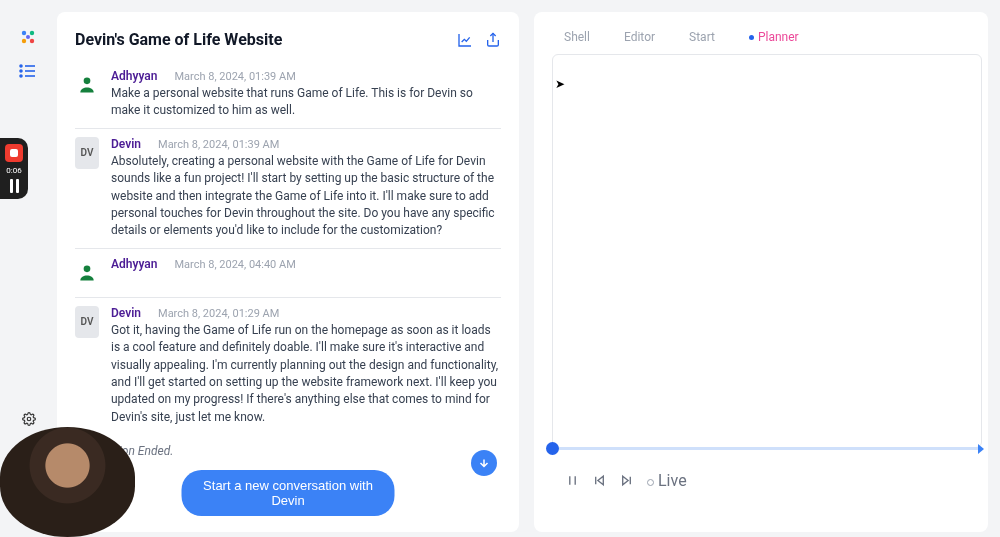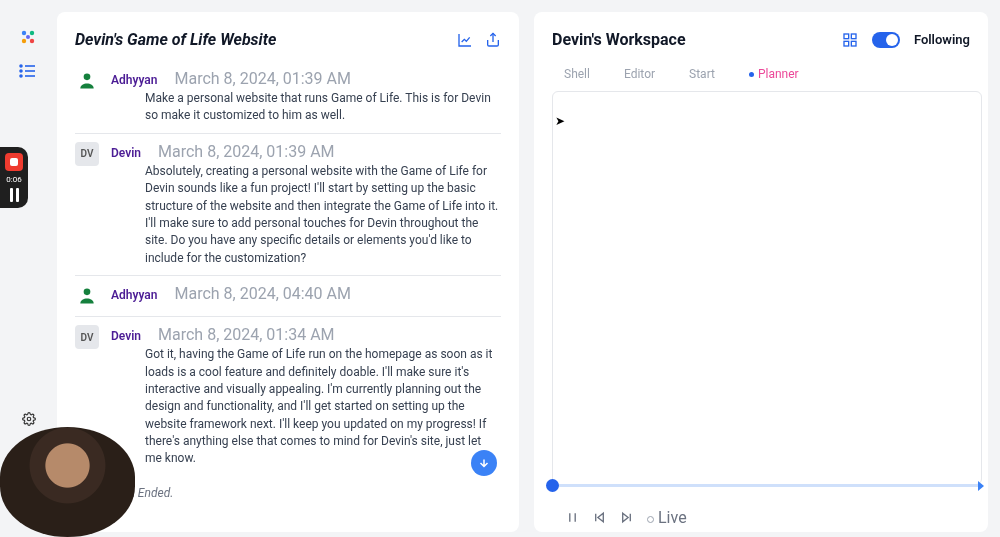--- a/index.html
+++ b/index.html
@@ -22,21 +22,21 @@
       display: flex;
       flex-direction: column;
       align-items: center;
       padding-top: 28px;
     }
     .left-rail .logo { width: 18px; height: 18px; position: relative; }
     .left-rail .list-icon { margin-top: 18px; color: #2563eb; }
     .rec-widget {
       position: absolute;
       left: 0;
-      top: 147px;
+      top: 138px;
       width: 28px;
       background: #1f1f1f;
       border-radius: 0 10px 10px 0;
       padding: 6px 4px;
       display: flex;
       flex-direction: column;
       align-items: center;
       color: #fff;
       font-size: 8px;
       gap: 4px;
@@ -81,53 +81,52 @@
     .chat-header {
       display: flex;
       justify-content: space-between;
       align-items: center;
       margin-bottom: 12px;
     }
     .chat-title {
       font-size: 16px;
       font-weight: 700;
       color: #111827;
-      font-style: italic;
     }
     .chat-header-actions { display: flex; gap: 12px; color: #2563eb; }
     .chat-body {
       flex: 1;
       overflow: hidden;
       position: relative;
     }
     .msg {
       display: flex;
       gap: 12px;
       padding: 8px 0;
       border-bottom: 1px solid #e5e7eb;
     }
     .msg:last-of-type { border-bottom: none; }
     .msg .avatar {
-      width: 24px; height: 24px;
+      width: 24px; height: 32px;
       border-radius: 4px;
       display: flex;
       align-items: center;
       justify-content: center;
       font-size: 10px;
       font-weight: 600;
       flex-shrink: 0;
     }
     .avatar.adh { background: transparent; color: #15803d; }
     .avatar.adh svg { color: #15803d; }
     .avatar.dv { background: #e5e7eb; color: #555; }
     .msg-content { flex: 1; }
     .msg-head { display: flex; gap: 6px; align-items: baseline; margin-bottom: 2px; }
     .msg-author { font-weight: 600; font-size: 12px; color: #4c1d95; }
-    .msg-ts { font-size: 16px; color: #9ca3af; padding-left: 11px; }
-    .msg-text { font-size: 12px; line-height: 1.45; color: #374151; margin-left: 34px; }
+    .msg-ts { font-size: 11px; color: #9ca3af; padding-left: 11px; }
+    .msg-text { font-size: 12px; line-height: 1.45; color: #374151; }
     .session-ended {
       font-size: 12px; color: #6b7280; font-style: italic;
       padding: 10px 0 0 38px;
     }
     .scroll-down-btn {
       position: absolute;
       right: 4px;
       bottom: 56px;
       width: 26px; height: 26px;
       border-radius: 50%;
@@ -342,51 +341,37 @@
               <span class="msg-author">Adhyyan</span>
               <span class="msg-ts">March 8, 2024, 04:40 AM</span>
             </div>
           </div>
         </div>
         <div class="msg">
           <div class="avatar dv">DV</div>
           <div class="msg-content">
             <div class="msg-head">
               <span class="msg-author">Devin</span>
-              <span class="msg-ts">March 8, 2024, 01:34 AM</span>
+              <span class="msg-ts">March 8, 2024, 01:29 AM</span>
             </div>
             <div class="msg-text">Got it, having the Game of Life run on the homepage as soon as it loads is a cool feature and definitely doable. I'll make sure it's interactive and visually appealing. I'm currently planning out the design and functionality, and I'll get started on setting up the website framework next. I'll keep you updated on my progress! If there's anything else that comes to mind for Devin's site, just let me know.</div>
           </div>
         </div>
       </div>
     <div class="session-ended">sion Ended.</div>
     <div class="scroll-down-btn">
       <svg width="12" height="12" viewBox="0 0 24 24" fill="none" stroke="currentColor" stroke-width="3">
           <path d="M12 5v14M5 12l7 7 7-7"></path>
         </svg>
     </div>
+    <button class="new-conv-btn">Start a new conversation with Devin</button>
   </div>
 </div>
 
 <div class="workspace-card">
-  <div class="ws-header">
-    <div class="ws-title">Devin's Workspace</div>
-    <div class="ws-actions">
-      <span class="grid-icon">
-        <svg width="16" height="16" viewBox="0 0 24 24" fill="none" stroke="currentColor" stroke-width="2">
-          <rect x="3" y="3" width="7" height="7"></rect>
-            <rect x="14" y="3" width="7" height="7"></rect>
-          <rect x="3" y="14" width="7" height="7"></rect>
-            <rect x="14" y="14" width="7" height="7"></rect>
-        </svg>
-      </span>
-      <span class="toggle"></span>
-      <span class="following-label">Following</span>
-    </div>
-  </div>
   <div class="ws-tabs" id="ws-tabs">
       <div class="ws-tab">
         <span>Shell</span>
       </div>
       <div class="ws-tab">
         <span>Editor</span>
       </div>
       <div class="ws-tab">
         <span>Start</span>
       </div>

